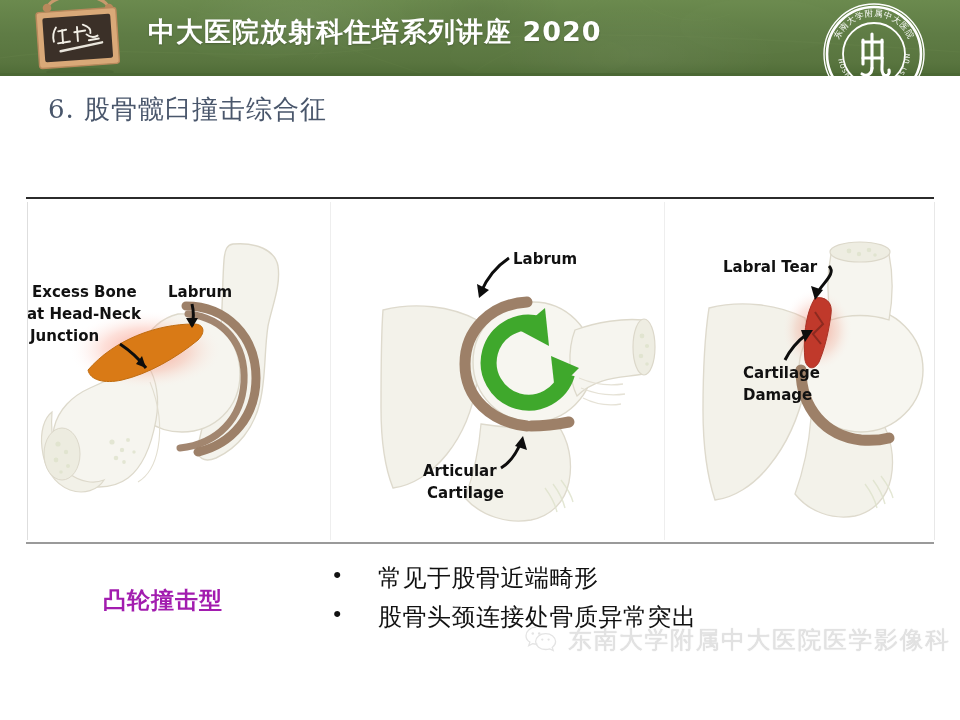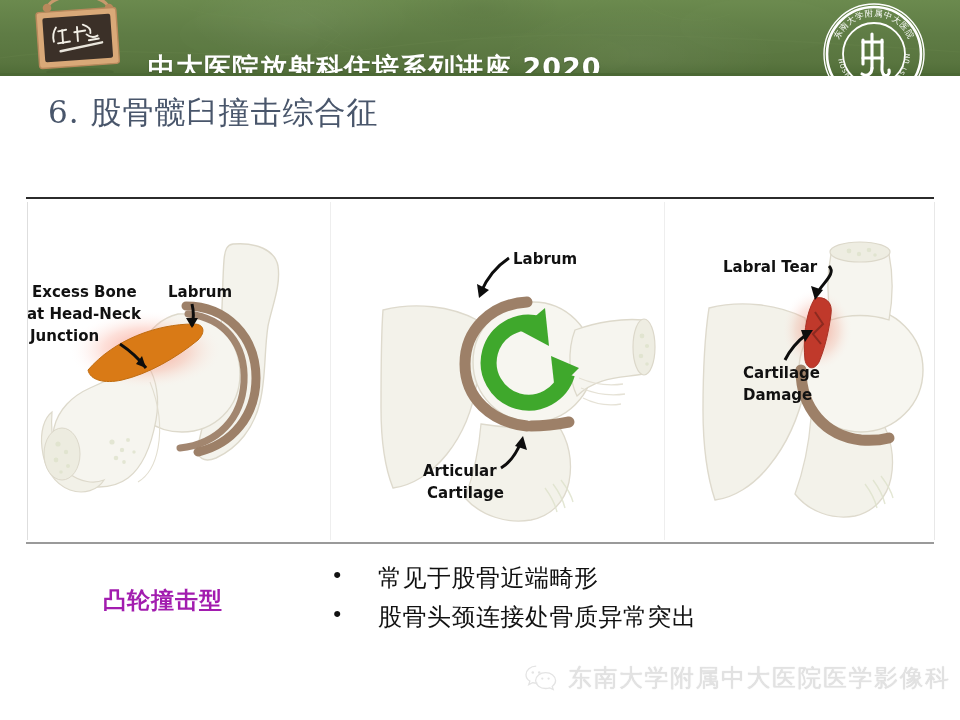--- a/index.html
+++ b/index.html
@@ -46,35 +46,34 @@
   .header-title {
     position: absolute;
     left: 148px; top: 14px;
     font-family: "DejaVu Sans", sans-serif;
     font-size: 27px;
     font-weight: 700;
     color: #ffffff;
     letter-spacing: 1px;
     white-space: nowrap;
     text-shadow: 0 1px 2px rgba(0,0,0,0.22);
-    margin-top: 36px;
   }
 
   .hospital-logo {
     position: absolute;
     left: 822px; top: 2px;
     width: 104px; height: 104px;
   }
 
   
   .slide-title {
     position: absolute;
     left: 48px; top: 92px;
     font-family: "DejaVu Serif", "Liberation Serif", serif;
-    font-size: 31px;
+    font-size: 26px;
     color: #49566b;
     letter-spacing: 1px;
     white-space: nowrap;
   }
 
   
   .rule-top {
     position: absolute;
     left: 26px; top: 197px;
     width: 908px; height: 2px;
@@ -137,23 +136,23 @@
     width: 23px;
     font-size: 21px;
     line-height: 1.25;
     color: #111111;
   }
   .bullet-text { line-height: 1.25; margin-left: 24px; }
 
   
   .footer-watermark {
     position: absolute;
-    left: 524px; top: 662px;
+    left: 524px; top: 624px;
     display: flex;
-    align-items: flex-end;
+    align-items: center;
     gap: 10px;
   }
   .wechat-icon { flex: 0 0 auto; width: 34px; height: 30px; }
   .footer-text {
     font-family: "DejaVu Sans", sans-serif;
     font-size: 24px;
     color: #e2e2e2;
     letter-spacing: 1.5px;
     white-space: nowrap;
     text-shadow: 0 0 1px rgba(190,190,190,0.7);

